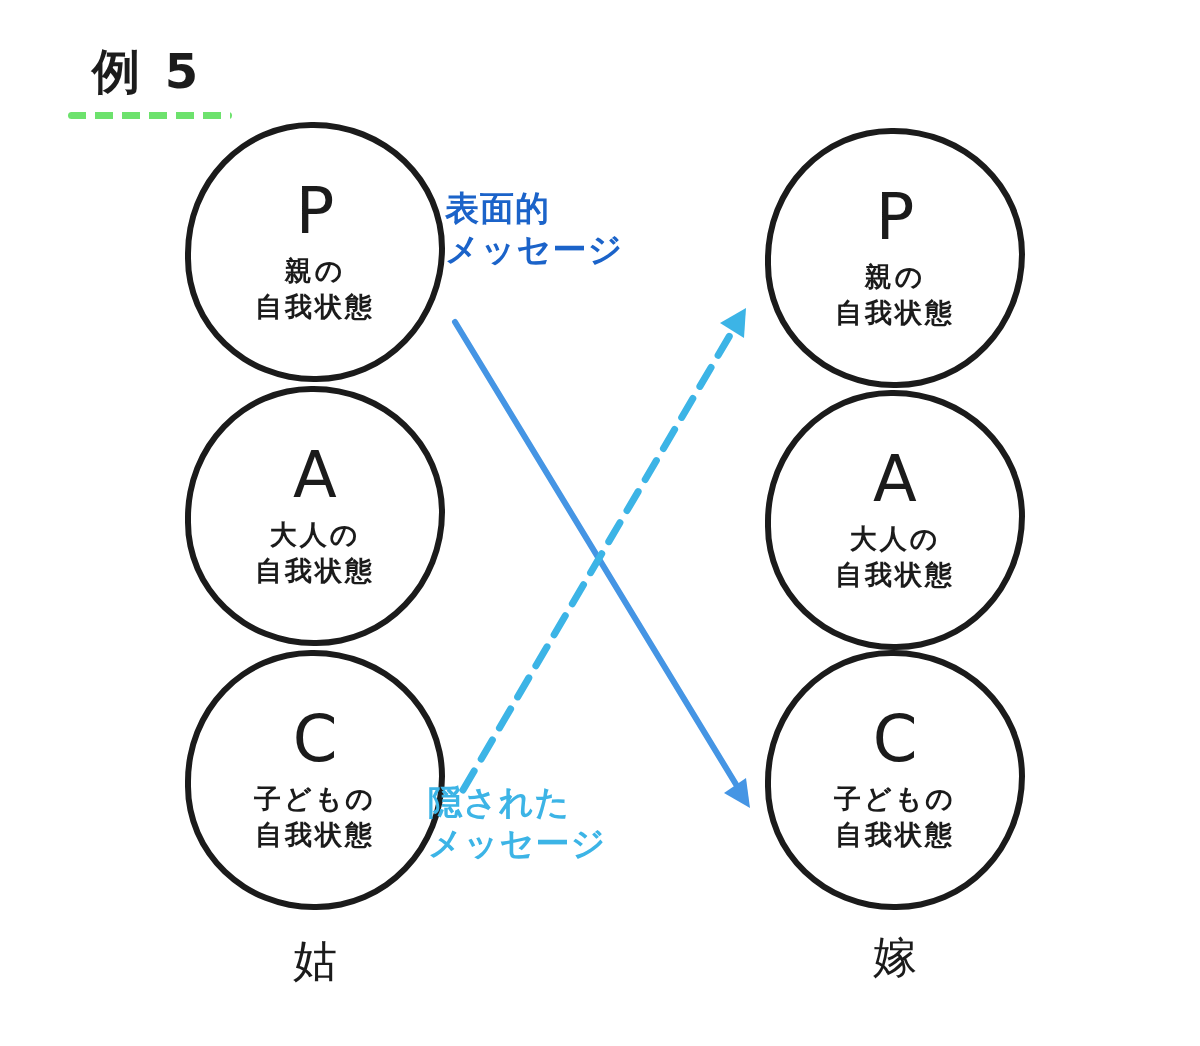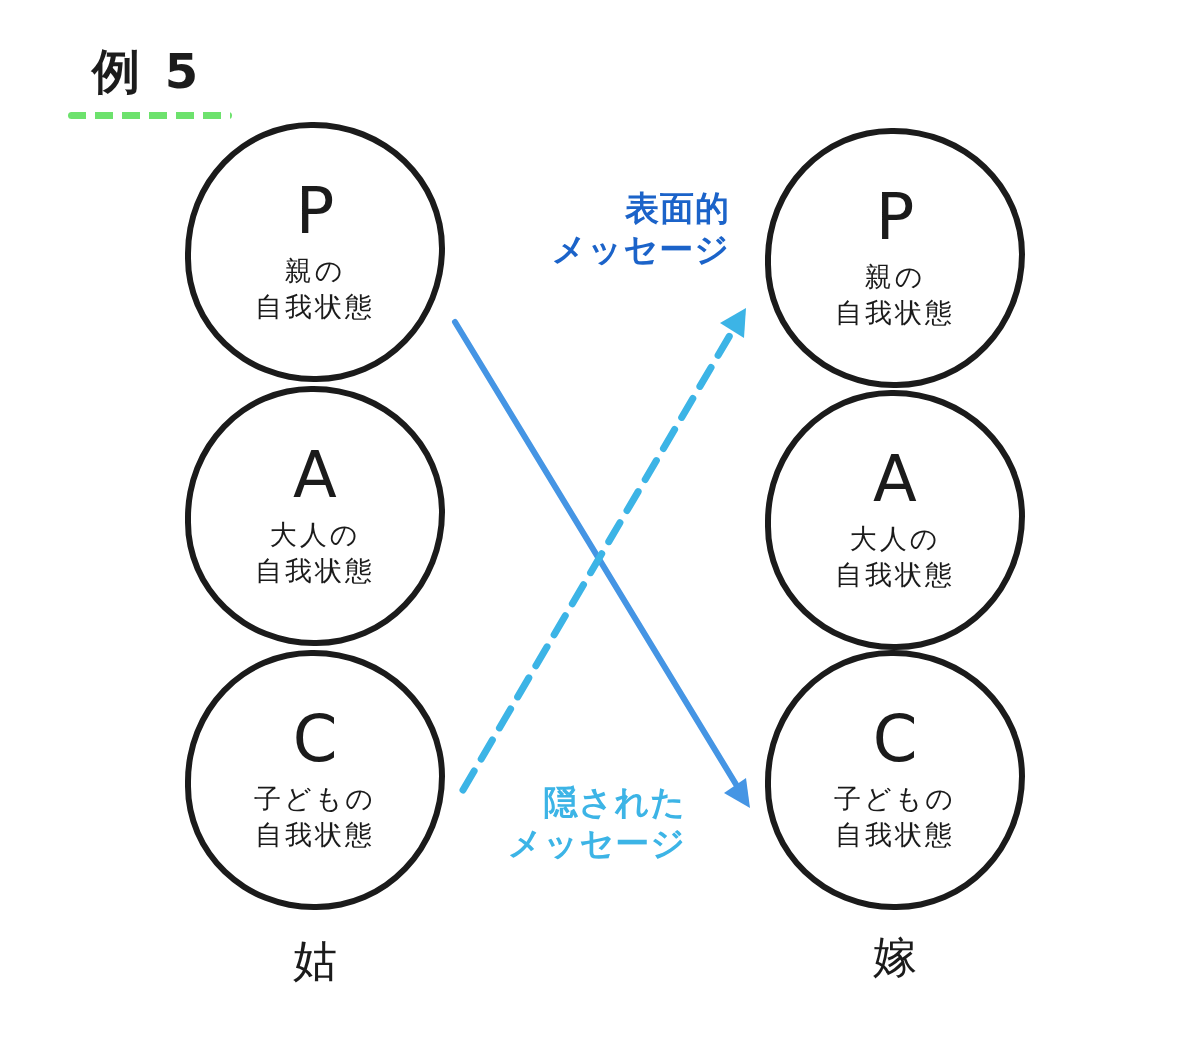--- a/index.html
+++ b/index.html
@@ -49,21 +49,21 @@
   }
   .circle-letter {
     font-size: 64px;
     font-weight: 500;
     color: #1b1b1b;
     line-height: 1;
     margin-bottom: 10px;
   }
   .circle-line {
     font-size: 27px;
-    font-weight: 400;
+    font-weight: 700;
     color: #1b1b1b;
     line-height: 1.35;
     letter-spacing: 3px;
     text-align: right;
   }
   
   .left-p  { left: 185px; top: 122px; }
   .left-a  { left: 185px; top: 386px; }
   .left-c  { left: 185px; top: 650px; }
   .right-p { left: 765px; top: 128px; }
@@ -72,21 +72,21 @@
 
   .arrows-layer {
     position: absolute;
     left: 0; top: 0;
     width: 1200px;
     height: 1046px;
     z-index: 1;
   }
   .arrow-label {
     position: absolute;
-    text-align: right;
+    text-align: left;
     font-weight: 700;
     line-height: 1.22;
     z-index: 3;
   }
   .arrow-label div { font-size: 34px; letter-spacing: 1px; }
   .label-social {
     left: 445px;
     top: 188px;
     width: 285px;
     color: #1b63c9;

